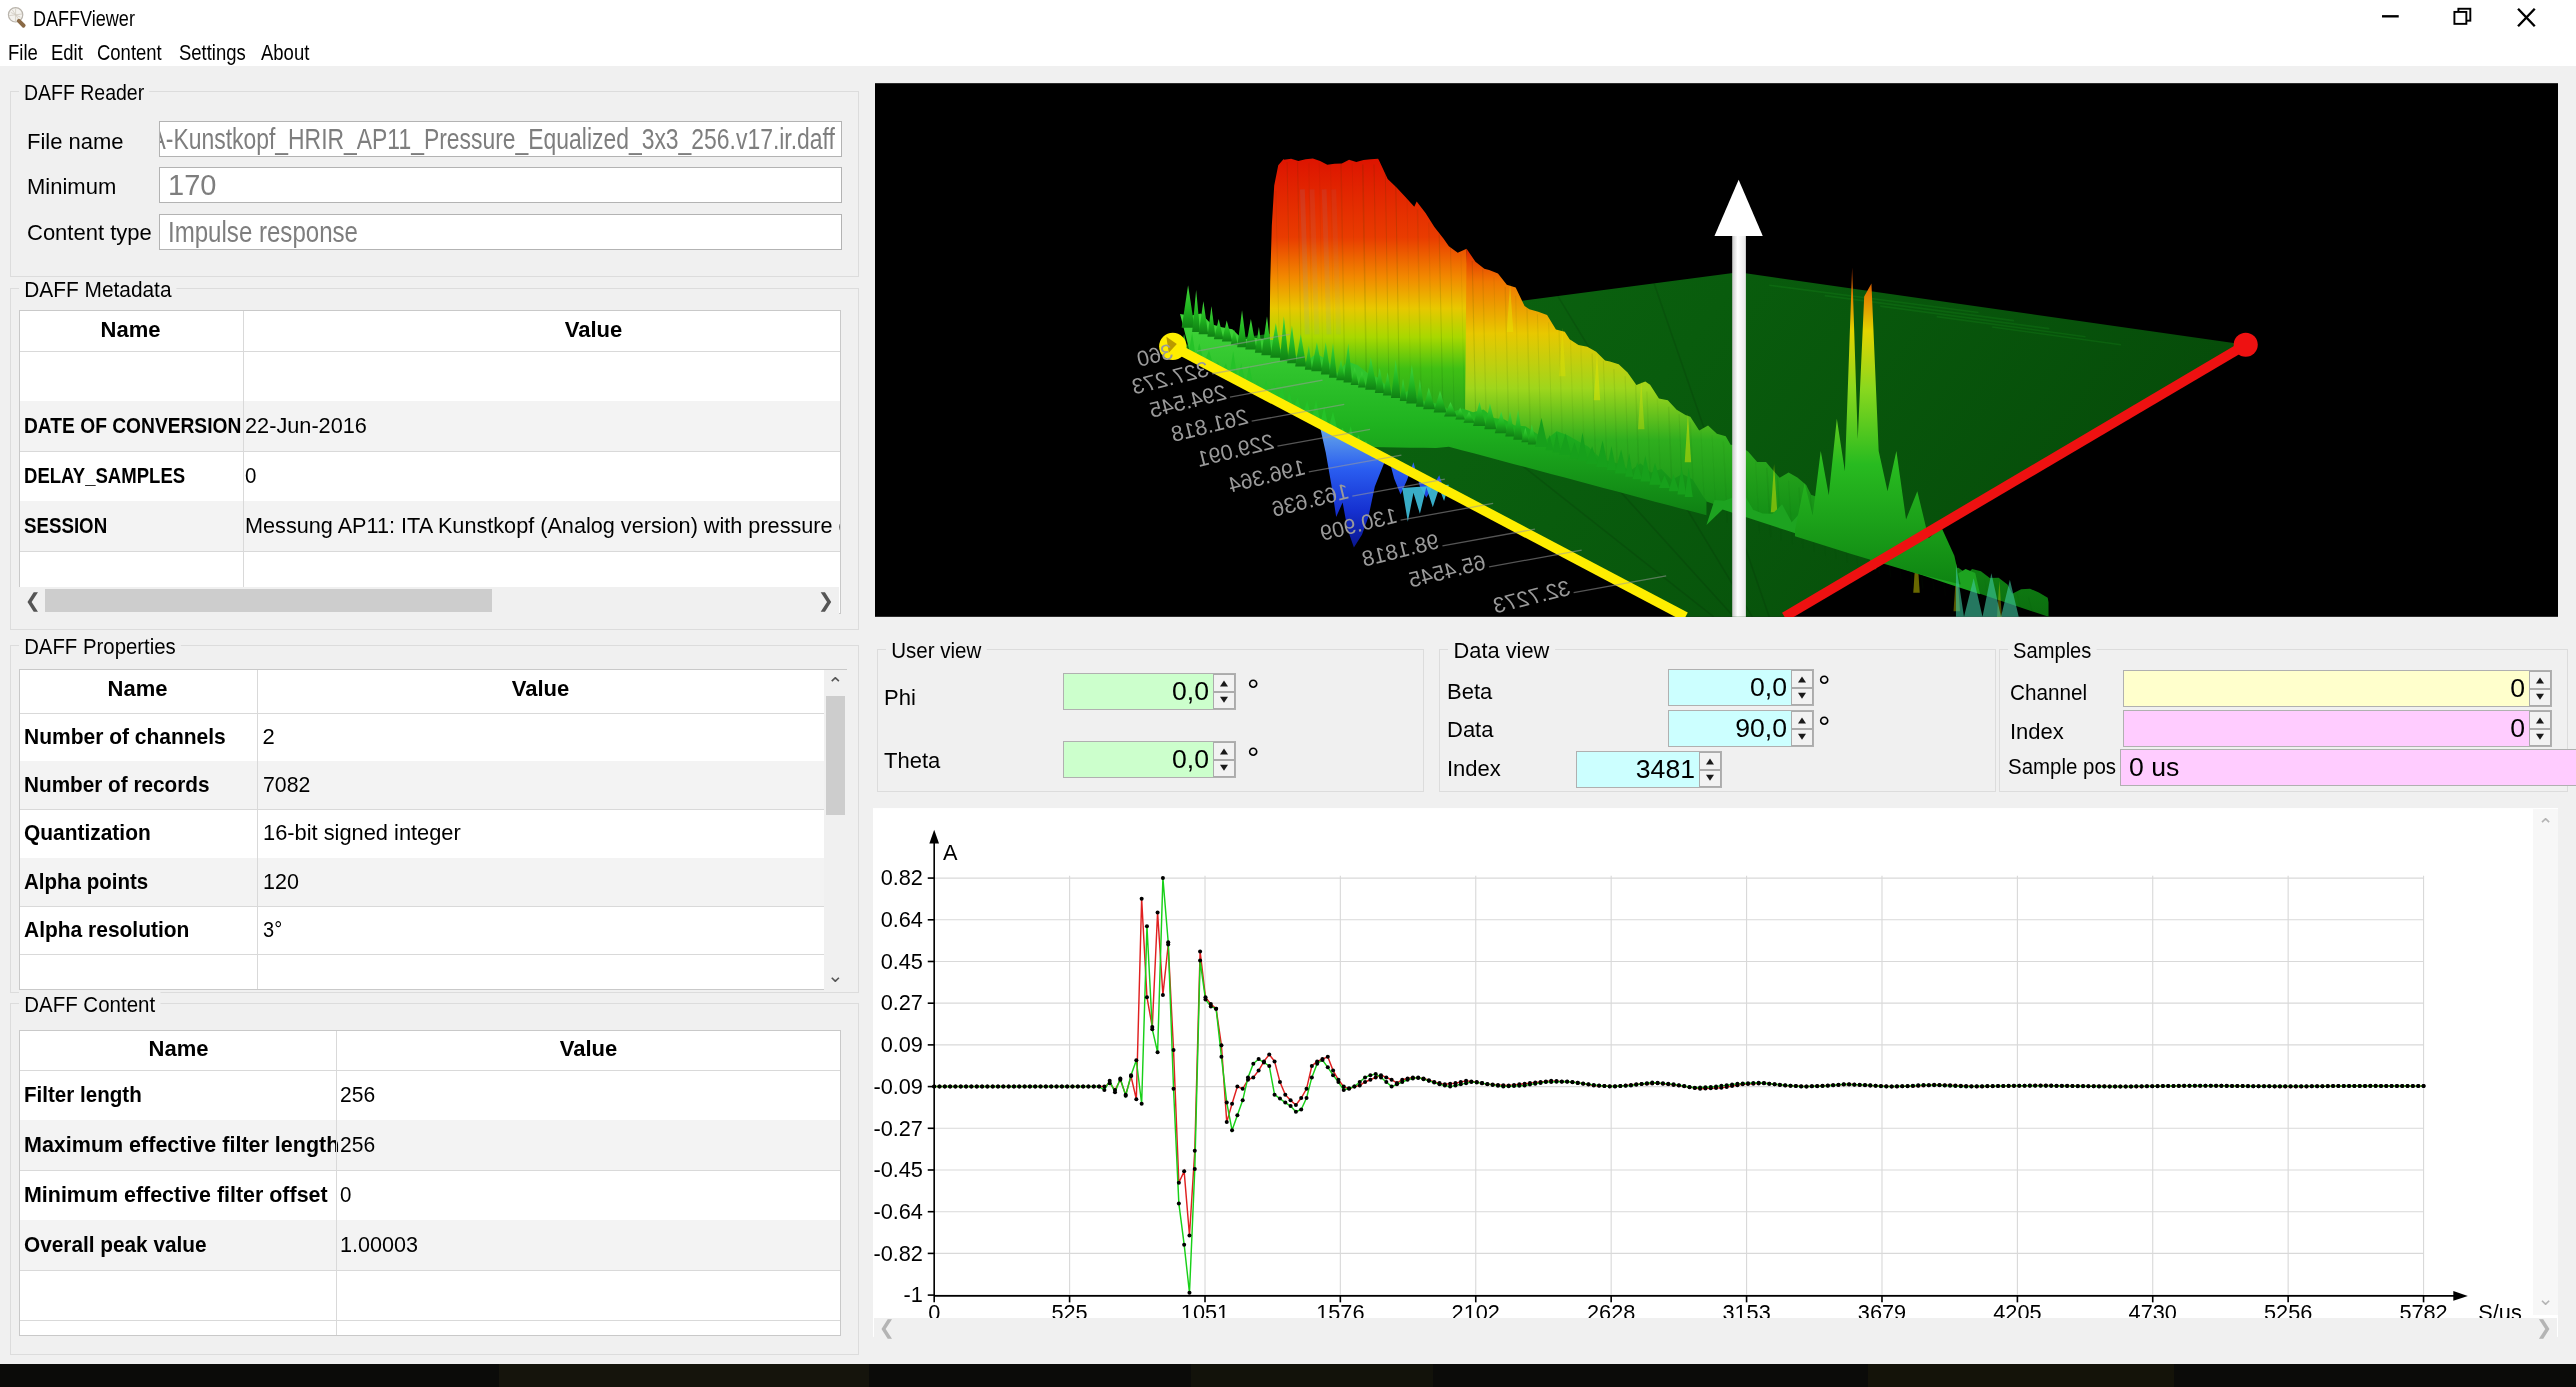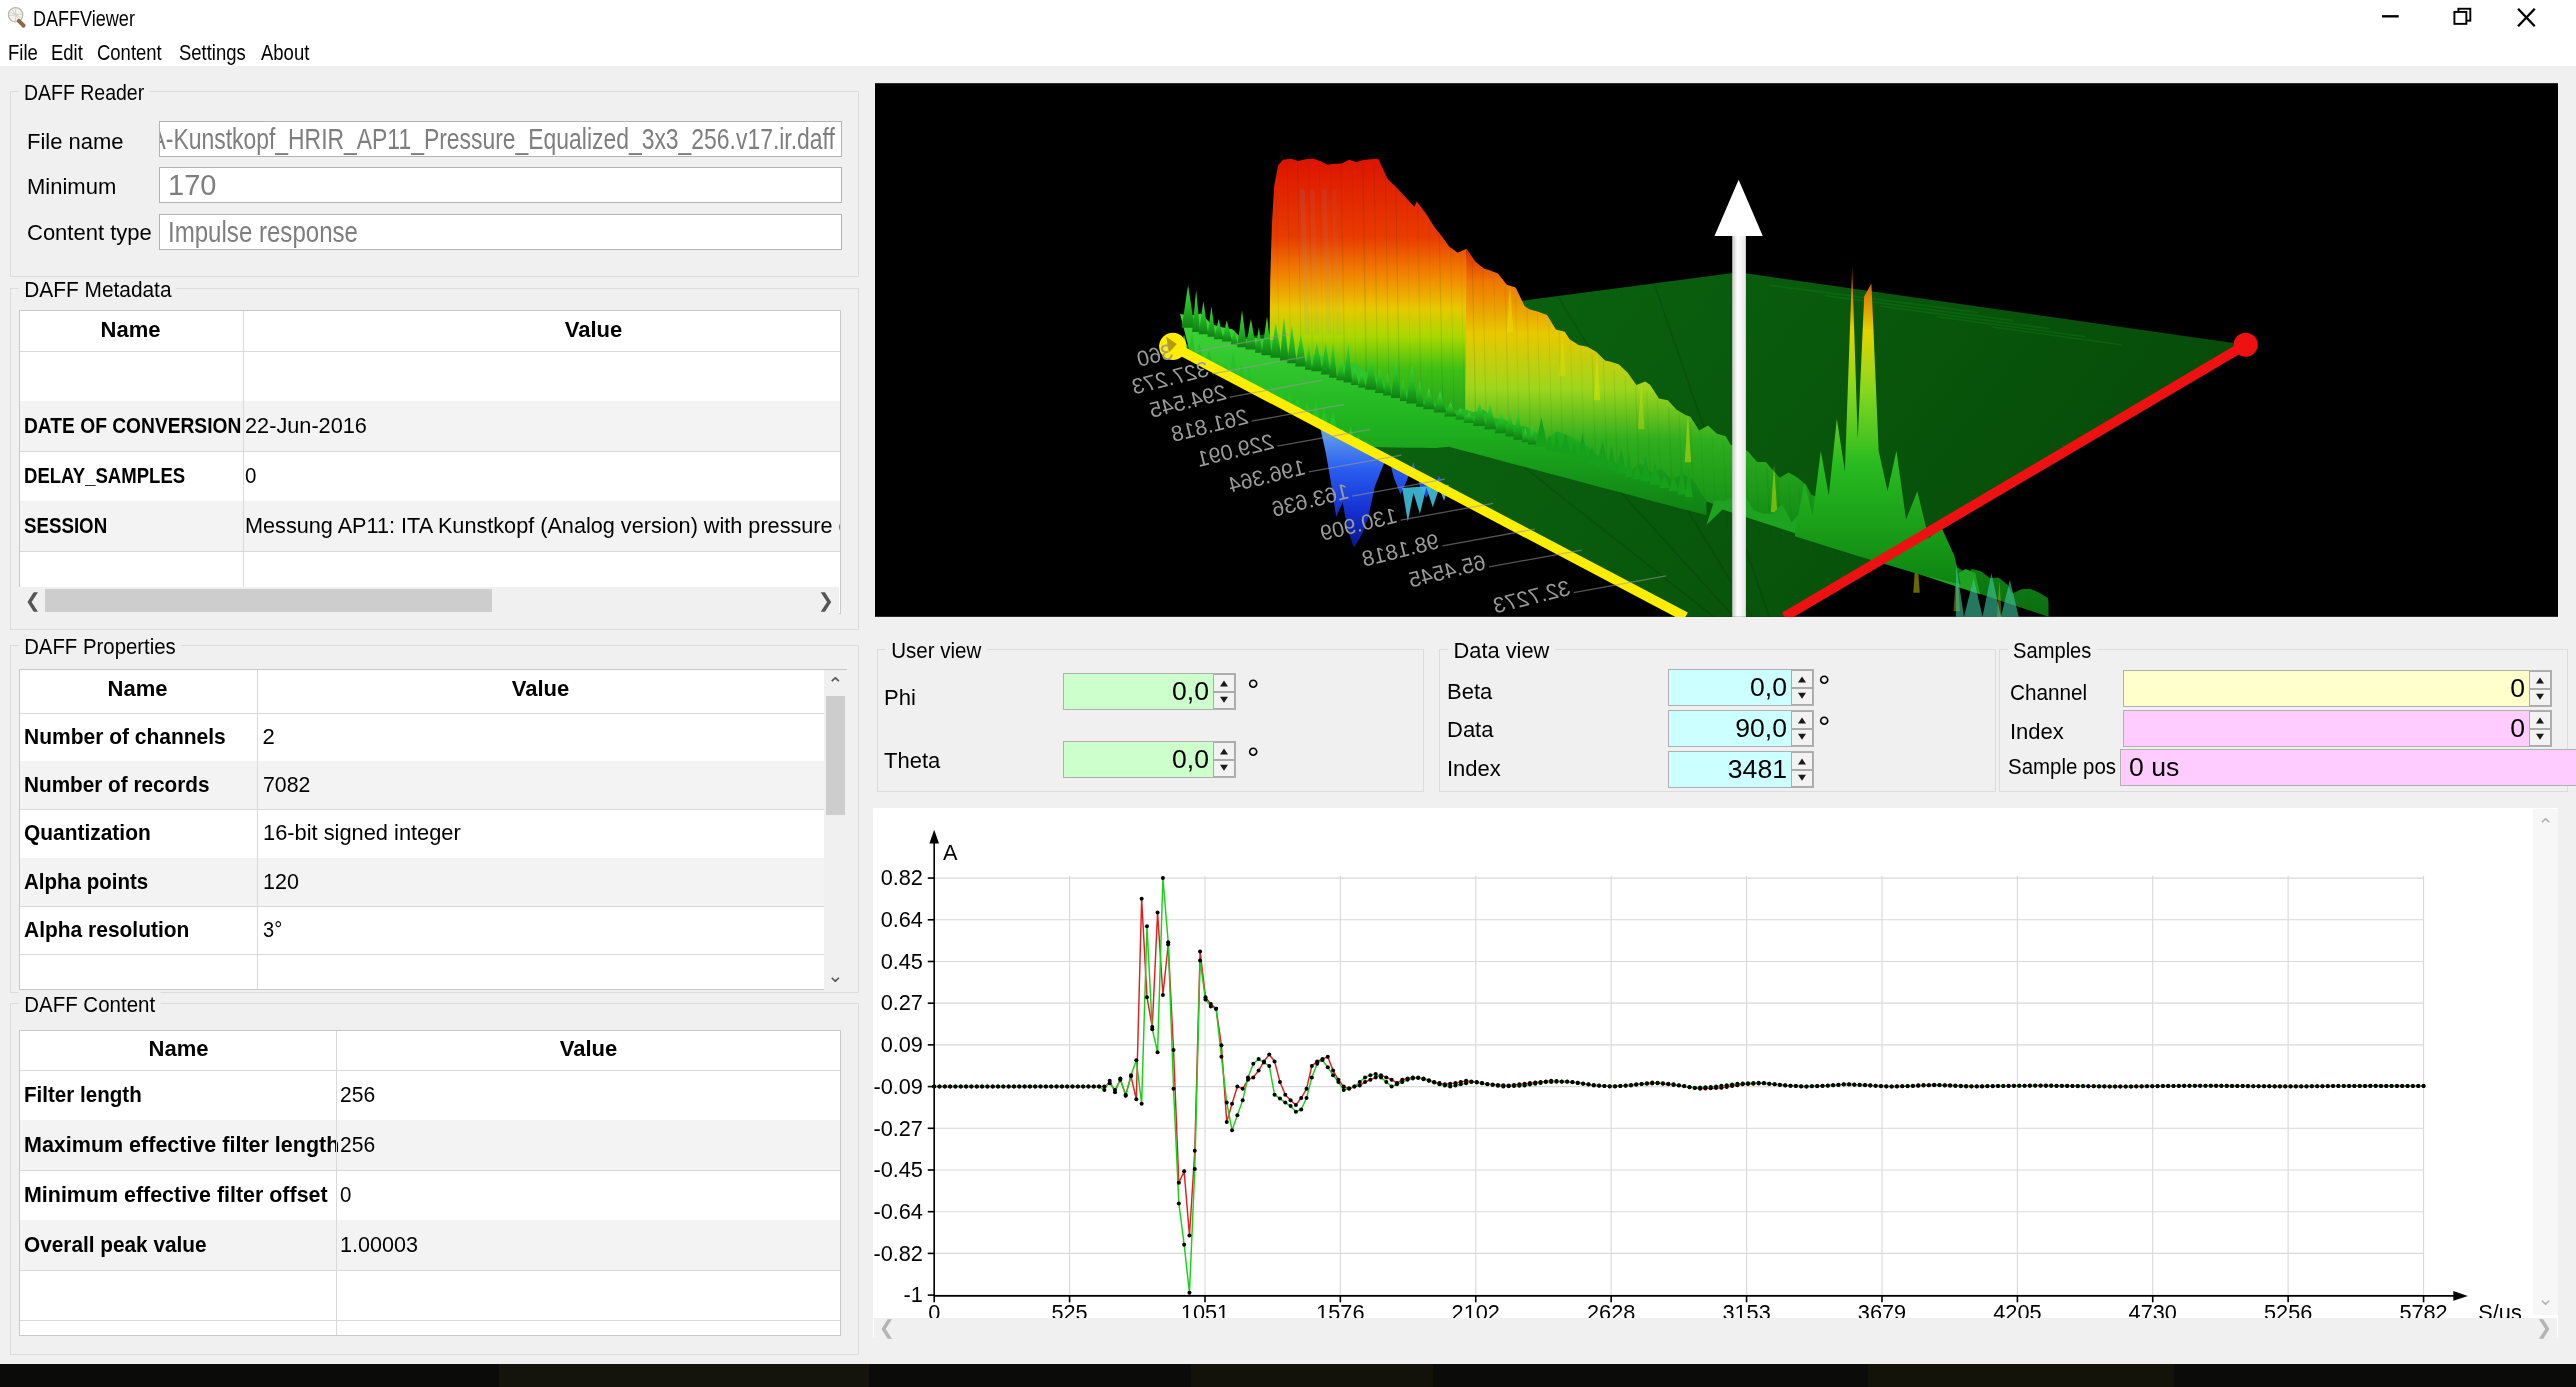--- a/index.html
+++ b/index.html
@@ -478,21 +478,21 @@
     <div class="val" style="right:26px">90,0</div>
     <div class="btns">
       <div class="b up">
         <div class="tri-up"></div>
       </div>
       <div class="b dn">
         <div class="tri-dn"></div>
       </div>
     </div>
   </div>
-<div class="spin" style="left:1668px;top:751px;width:146px;height:37px;background:#ccffff">
+<div class="spin" style="left:1576px;top:751px;width:146px;height:37px;background:#ccffff">
     <div class="val" style="right:26px">3481</div>
     <div class="btns">
       <div class="b up">
         <div class="tri-up"></div>
       </div>
       <div class="b dn">
         <div class="tri-dn"></div>
       </div>
     </div>
   </div>

